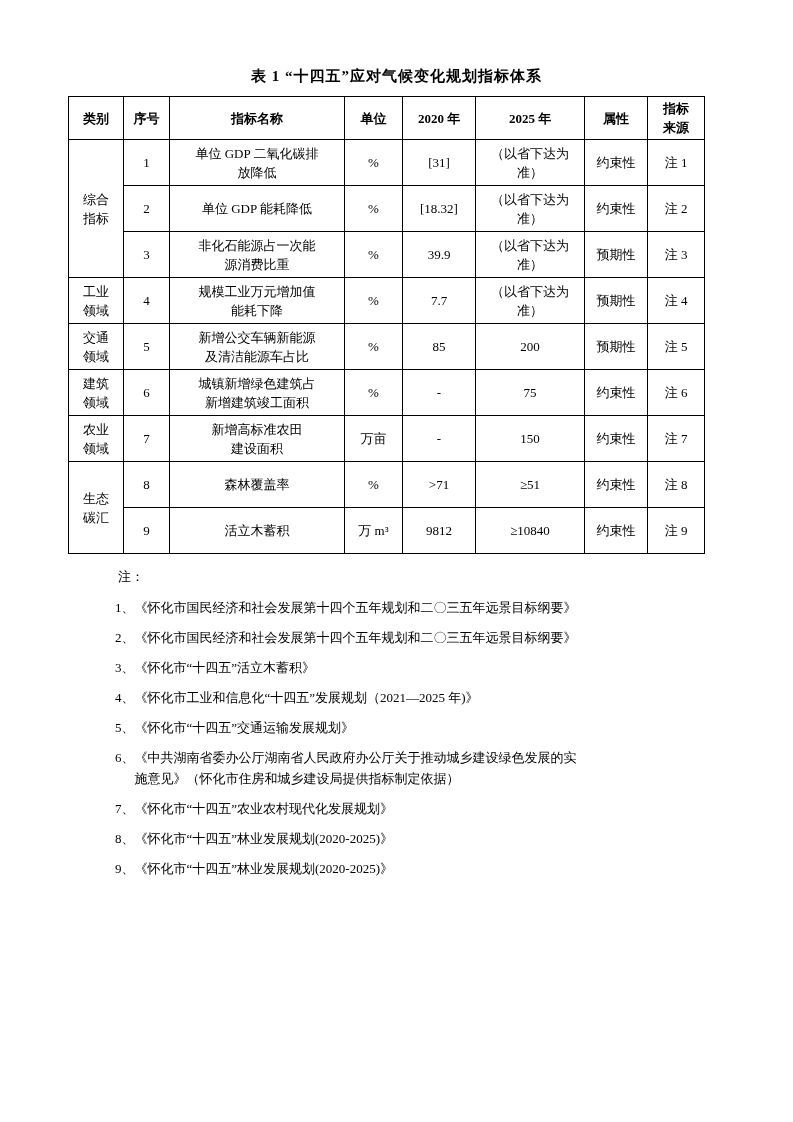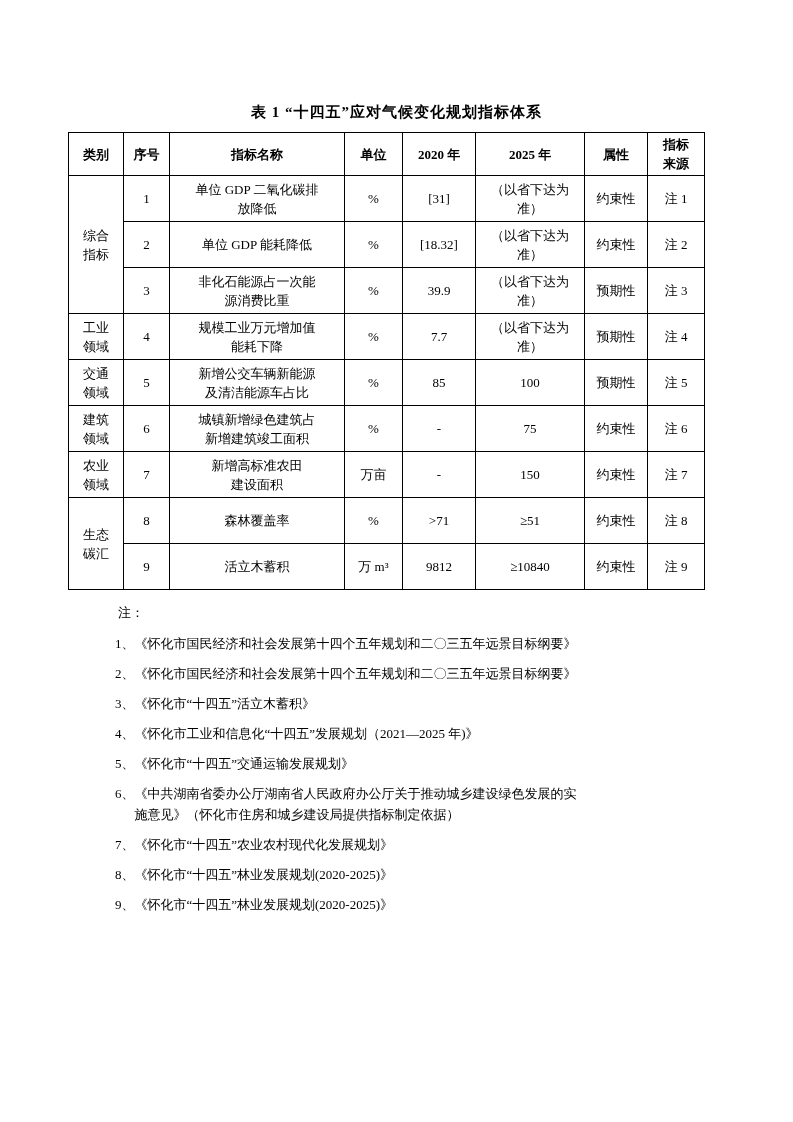--- a/index.html
+++ b/index.html
@@ -4,21 +4,21 @@
 <style>
   html,body{margin:0;padding:0;background:#888;}
   .page{
     position:relative;
     width:793px;height:1122px;
     margin:0 auto;
     background:#fff;
     color:#000;
     font-family:"Liberation Serif","DejaVu Serif",serif;
     box-sizing:border-box;
-    padding-top:101px;
+    padding-top:65px;
     overflow:hidden;
   }
   .caption{
     text-align:center;
     font-size:15px;
     font-weight:bold;
     letter-spacing:1px;
     height:22px;
     line-height:22px;
     margin-bottom:9px;
@@ -159,21 +159,21 @@
         <td>注 4</td>
       </tr>
       <tr>
         <td>交通
 领域</td>
         <td>5</td>
         <td>新增公交车辆新能源
 及清洁能源车占比</td>
         <td>%</td>
         <td>85</td>
-        <td>100</td>
+        <td>200</td>
         <td>预期性</td>
         <td>注 5</td>
       </tr>
       <tr>
         <td>建筑
 领域</td>
         <td>6</td>
         <td>城镇新增绿色建筑占
 新增建筑竣工面积</td>
         <td>%</td>

